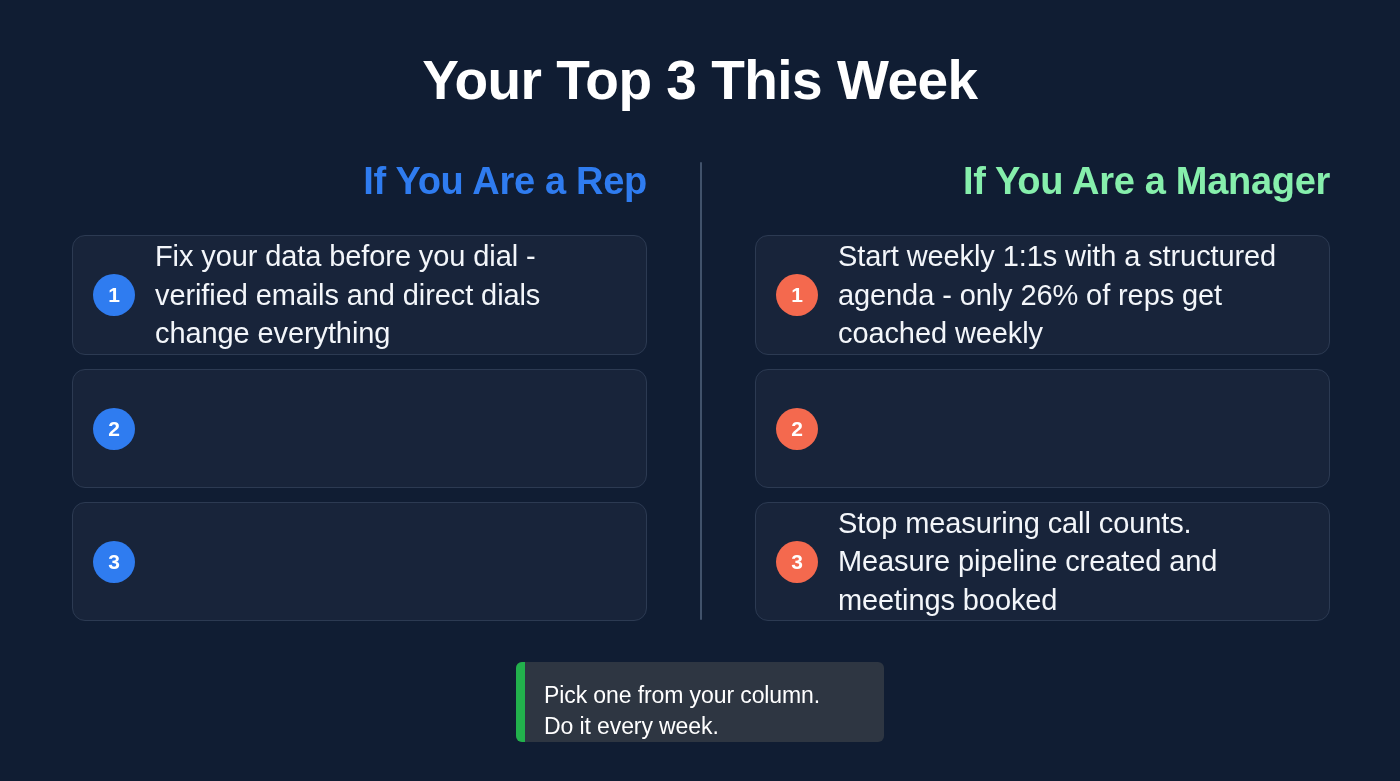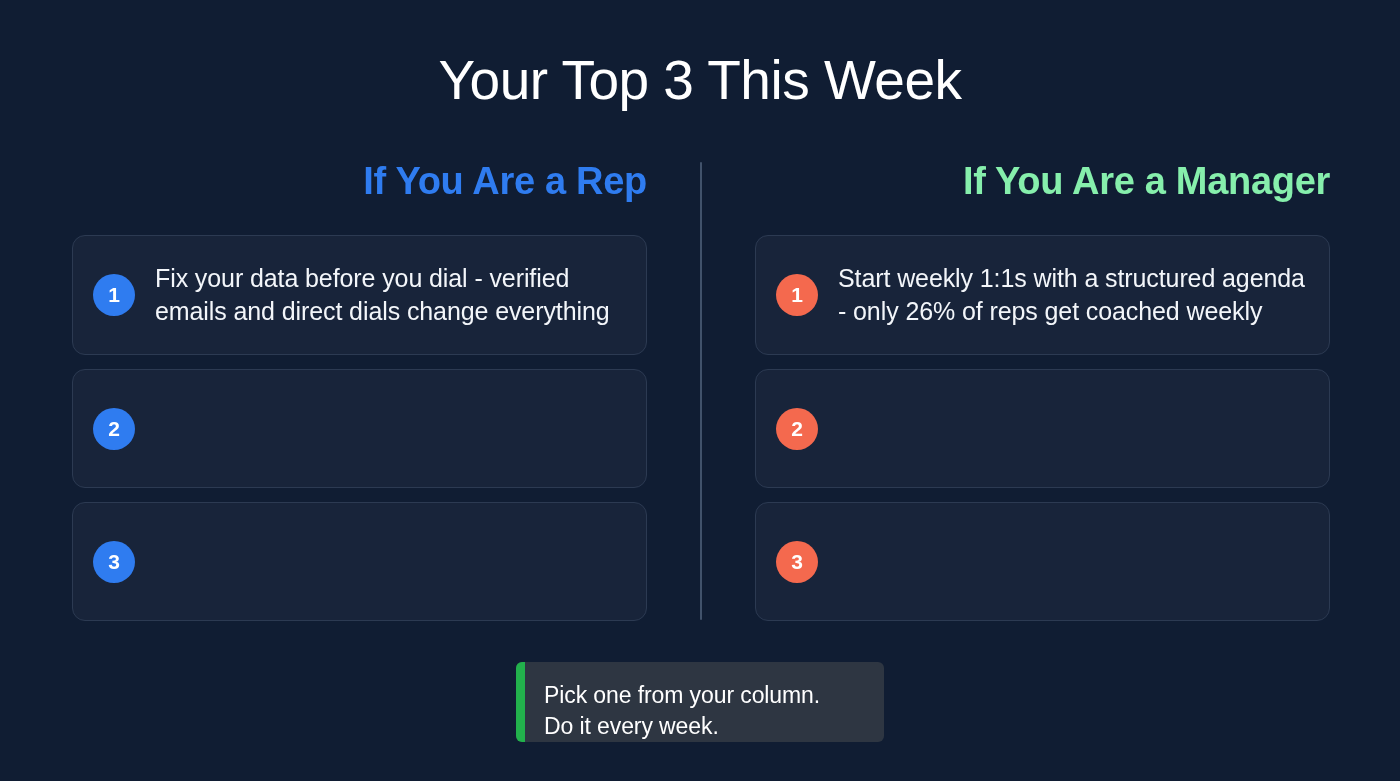--- a/index.html
+++ b/index.html
@@ -13,21 +13,21 @@
   }
 
   .slide { position:relative; width:1400px; height:781px; }
 
   
   .title {
     position:absolute;
     top:48px; left:0; width:1400px;
     text-align:center;
     font-size:55px;
-    font-weight:normal;
+    font-weight:bold;
     letter-spacing:-0.5px;
     color:#ffffff;
   }
 
   
   .col-head {
     position:absolute;
     top:160px;
     font-size:38px;
     font-weight:bold;
@@ -74,21 +74,21 @@
     justify-content:center;
     font-size:21px;
     font-weight:bold;
     color:#ffffff;
     margin-right:20px;
   }
   .badge.blue   { background:#2f7cf0; }
   .badge.orange { background:#f4694e; }
 
   .card-text {
-    font-size:25px;
+    font-size:29px;
     line-height:1.33;
     color:#f3f6fa;
     letter-spacing:-0.1px;
   }
 
   
   .callout {
     position:absolute;
     left:516px; top:662px;
     width:368px; height:80px;
@@ -147,20 +147,21 @@
       <div class="badge orange">1</div>
       <div class="card-text">Start weekly 1:1s with a structured agenda - only 26% of reps get coached weekly</div>
     </div>
 
     <div class="card h2">
       <div class="badge orange">2</div>
     </div>
 
     <div class="card h2">
       <div class="badge orange">3</div>
+      <div class="card-text">Stop measuring call counts. Measure pipeline created and meetings booked</div>
     </div>
 
   </div>
 
   <div class="callout">
     <div class="callout-bar"></div>
     <div class="callout-text">
       <div>Pick one from your column.</div>
       <div>Do it every week.</div>
     </div>

